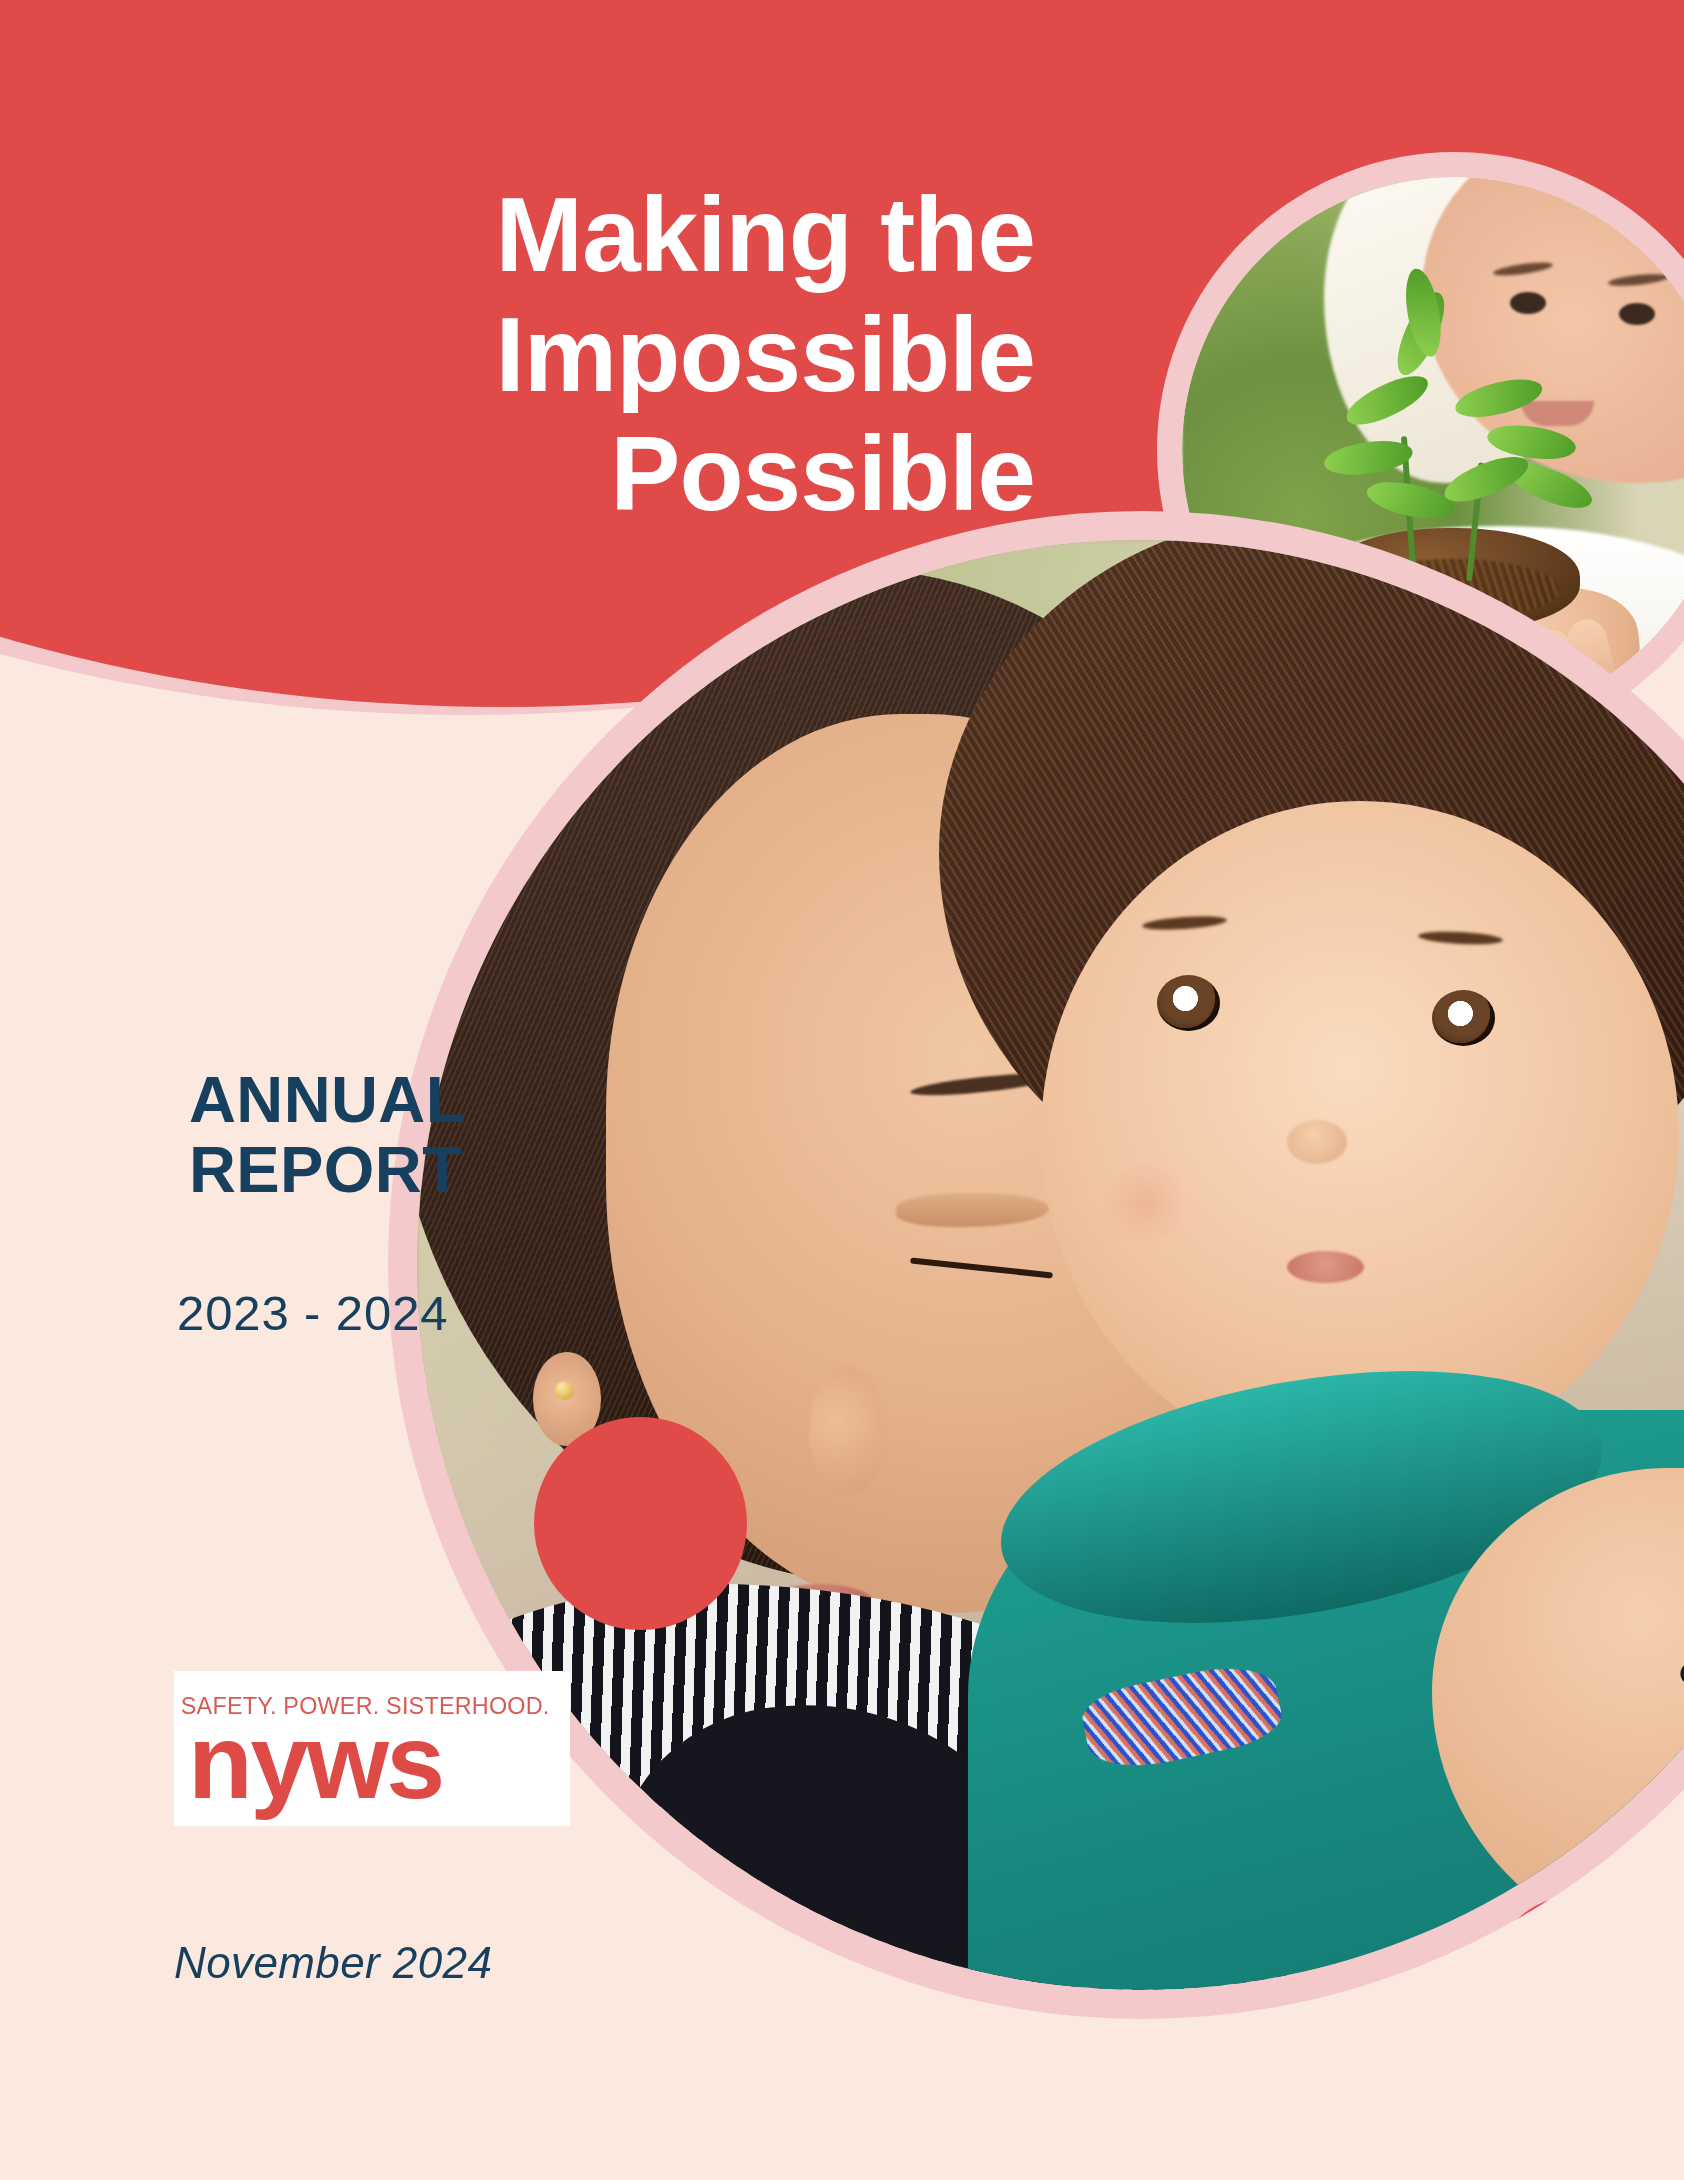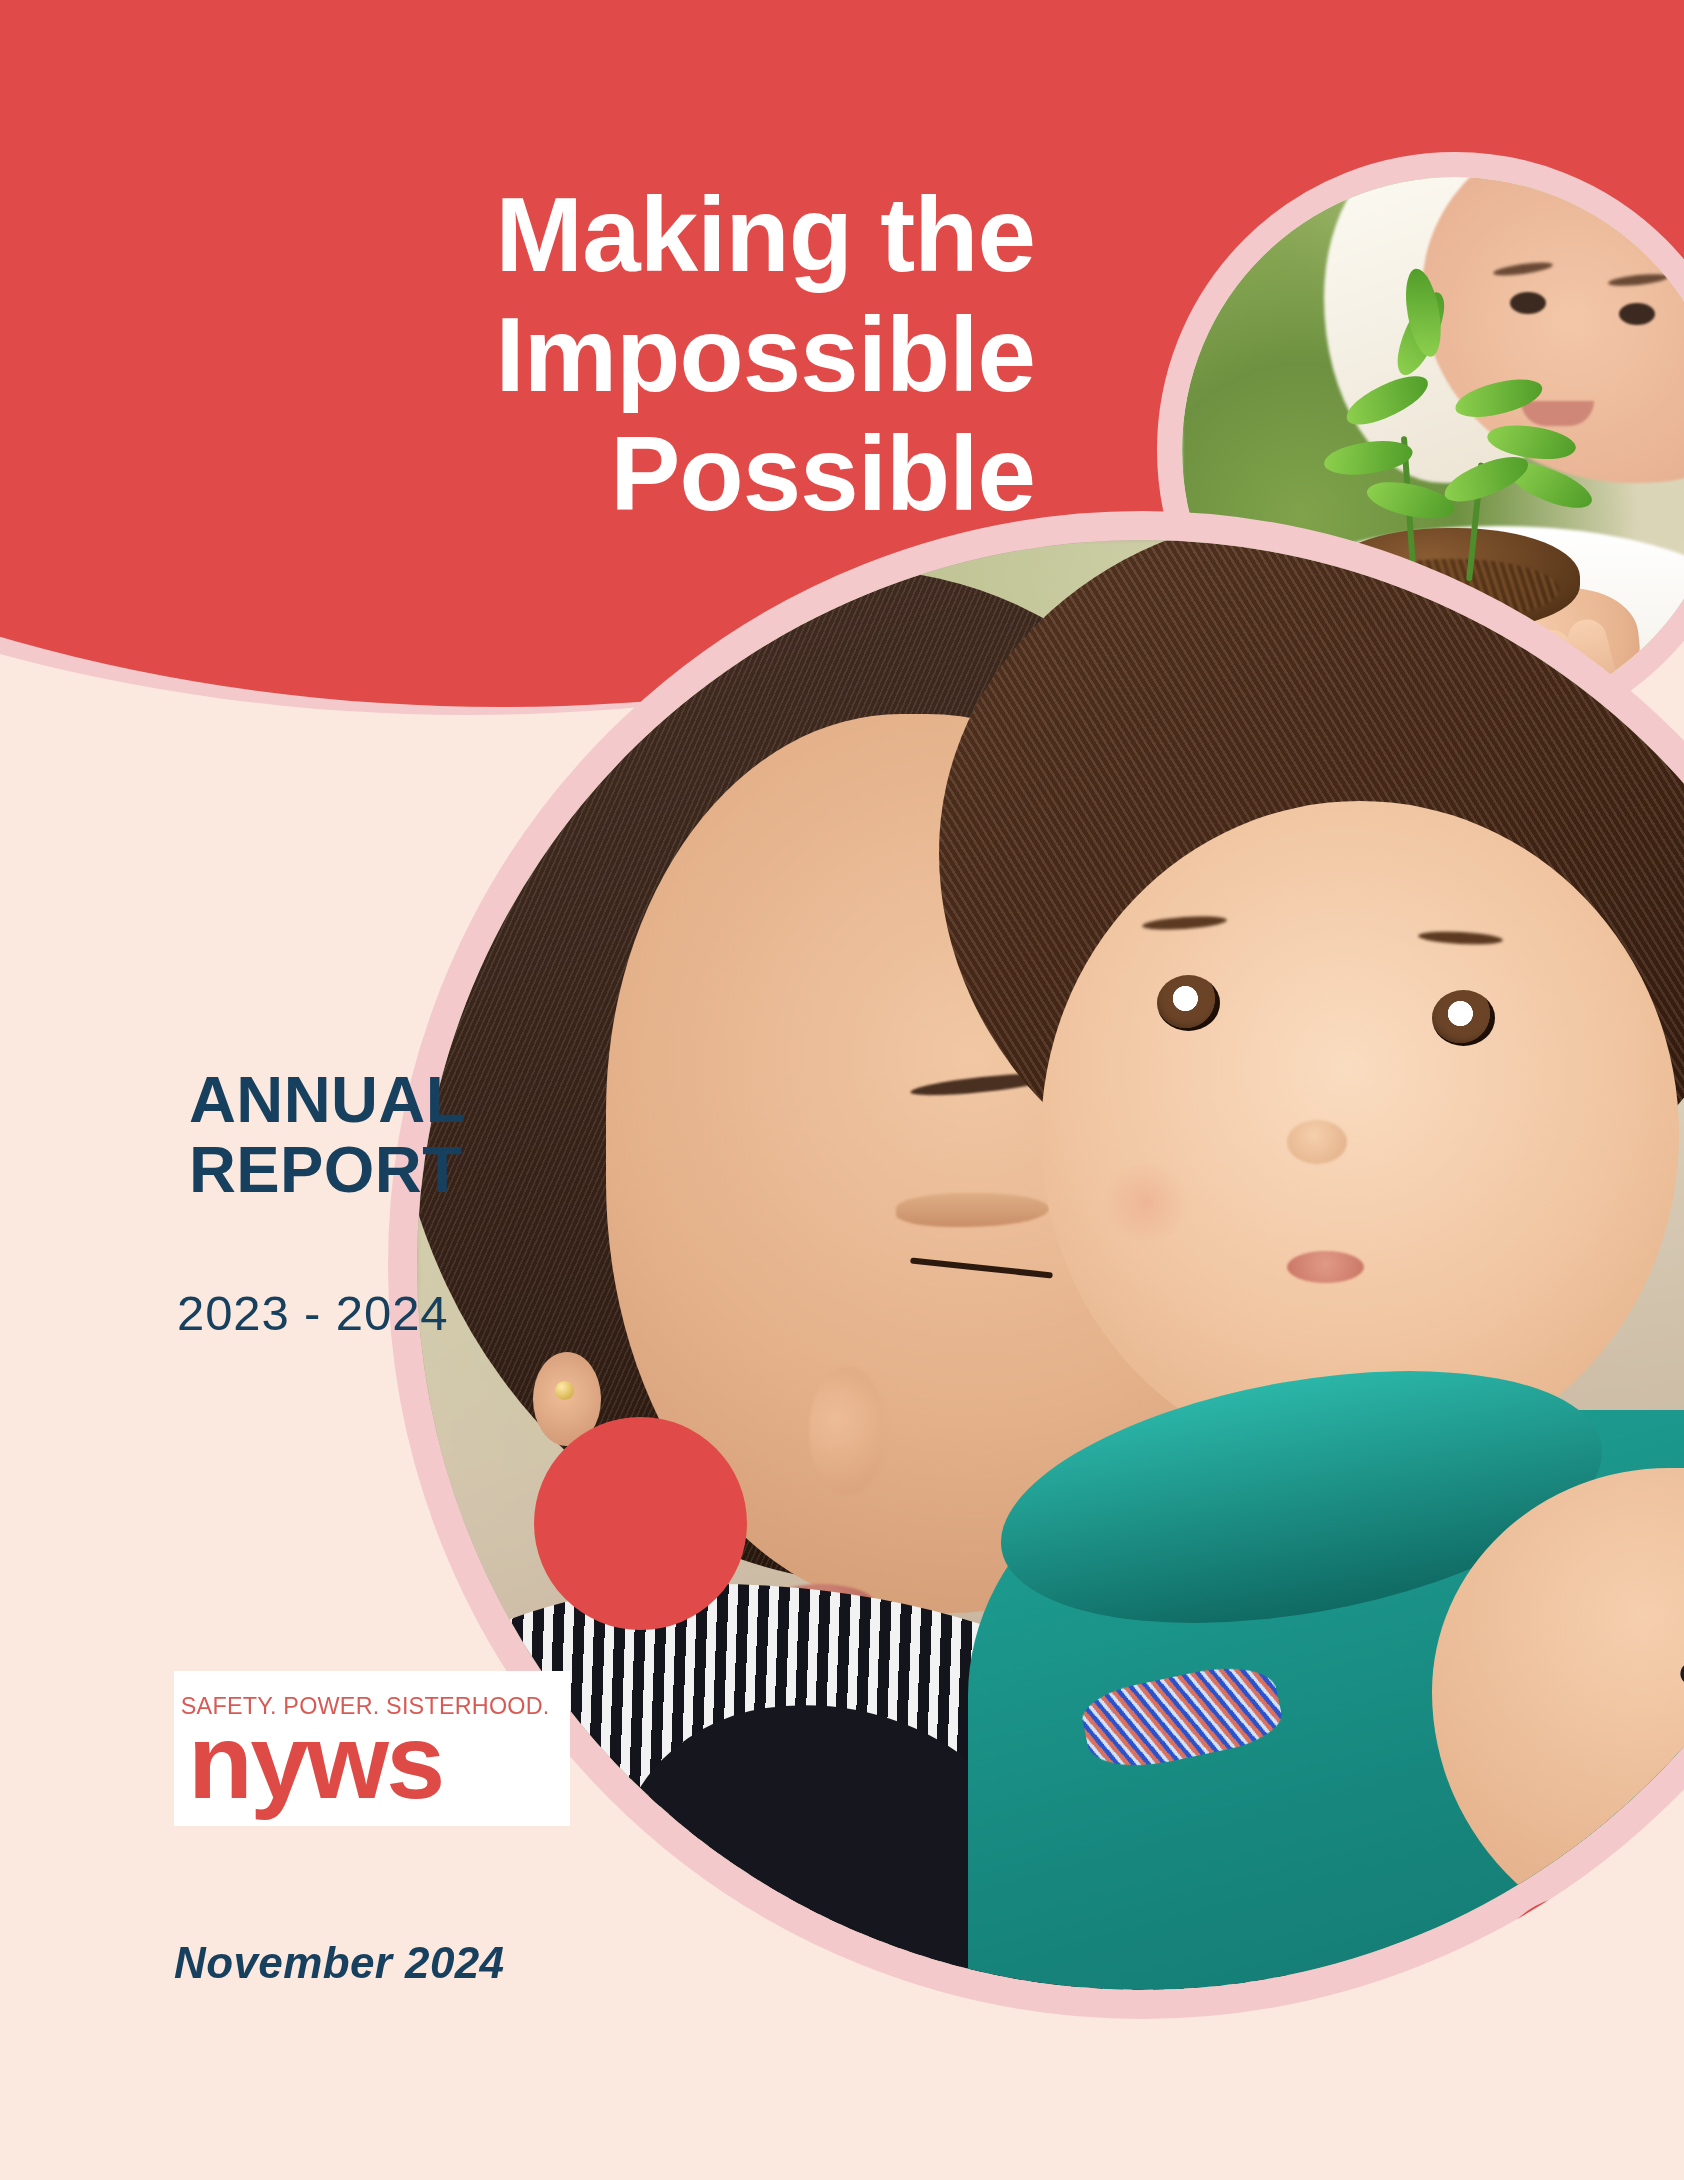--- a/index.html
+++ b/index.html
@@ -452,21 +452,21 @@
     letter-spacing: -2.6px;
     line-height: 1;
   }
   .doc-date {
     position: absolute;
     left: 174px;
     top: 1938px;
     color: #17405F;
     font-size: 44px;
     font-style: italic;
-    font-weight: 700;
+    font-weight: 400;
     letter-spacing: 0.4px;
   }
 </style>
 </head>
 <body>
 
 <div id="page">
 
   <div class="red-blob-halo"></div>
   <div class="red-blob"></div>

